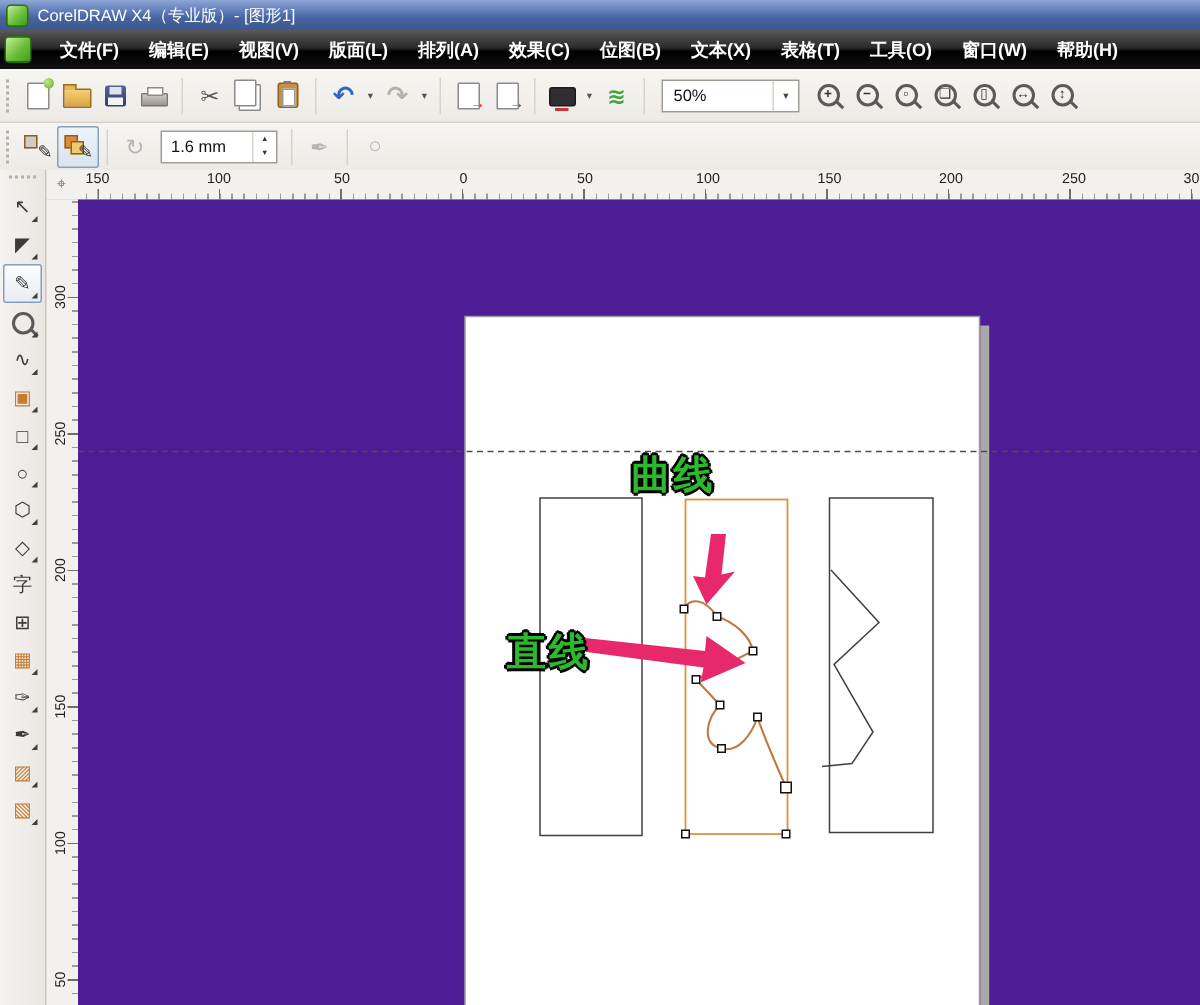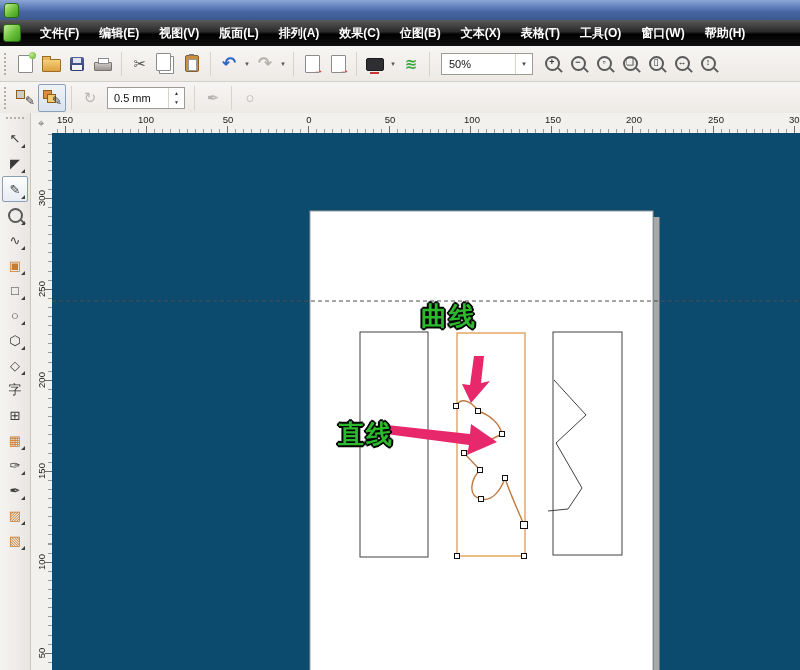--- a/index.html
+++ b/index.html
@@ -102,31 +102,32 @@
     background:linear-gradient(to right,#f5f3f1,#e9e6e2);border-right:1px solid #c9c5c0;}
   .tb-grip{height:4px;margin:4px 6px 3px 6px;border-top:2px dotted #b3afa9;}
   .tool{width:24px;height:24px;margin:1px auto;display:flex;align-items:center;justify-content:center;
     font-size:13px;color:#3a3a3a;position:relative;}
   .tool.fly::after{content:"";position:absolute;right:2px;bottom:2px;
     border-left:4px solid transparent;border-bottom:4px solid #3f3f3f;}
   .tool.selected{border:1px solid #8aa0b8;border-radius:2px;background:linear-gradient(#fdfdfd,#e7edf4);}
   .t-orange{color:#c77b2e;}
 
   
-  .canvas{position:absolute;left:52px;top:133px;right:0;bottom:0;background:#0c4a6e;overflow:hidden;}
+  .canvas{position:absolute;left:52px;top:133px;right:0;bottom:0;background:#4c1d95;overflow:hidden;}
   .canvas svg{position:absolute;left:0;top:0;}
   .anno{position:absolute;font-weight:bold;font-size:26px;letter-spacing:2px;line-height:1;
     color:#2db92d;
     text-shadow:-2px 0 #000,2px 0 #000,0 -2px #000,0 2px #000,-1px -1px #000,1px -1px #000,-1px 1px #000,1px 1px #000;}
 </style>
 </head>
 <body>
 
 <div class="titlebar">
   <div class="app-icon"></div>
+  <span>CorelDRAW X4（专业版）- [图形1]</span>
 </div>
 
 <div class="menubar">
   <div class="app-icon"></div>
   <span class="menu-item">文件(F)</span>
   <span class="menu-item">编辑(E)</span>
   <span class="menu-item">视图(V)</span>
   <span class="menu-item">版面(L)</span>
   <span class="menu-item">排列(A)</span>
   <span class="menu-item">效果(C)</span>
@@ -241,21 +242,21 @@
   <div class="tbtn pressed">
     <span class="chip"></span>
     <span class="chip2"></span>
     <span class="pencil-small">✎</span>
   </div>
   <div class="sep"></div>
   <div class="tbtn disabled">
       <span>↻</span>
     </div>
   <div class="spin">
-    <span class="val">0.5 mm</span>
+    <span class="val">1.6 mm</span>
     <span class="arrows">
       <span>▲</span>
       <span>▼</span>
     </span>
   </div>
   <div class="sep"></div>
   <div class="tbtn disabled">
       <span>✒</span>
     </div>
   <div class="sep"></div>

